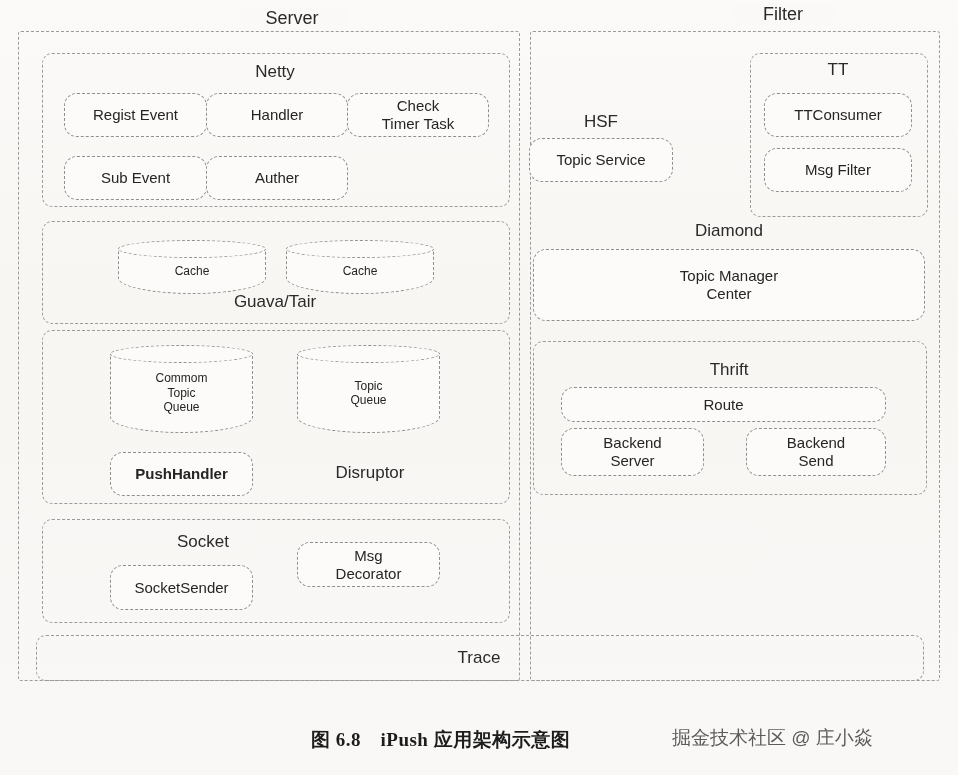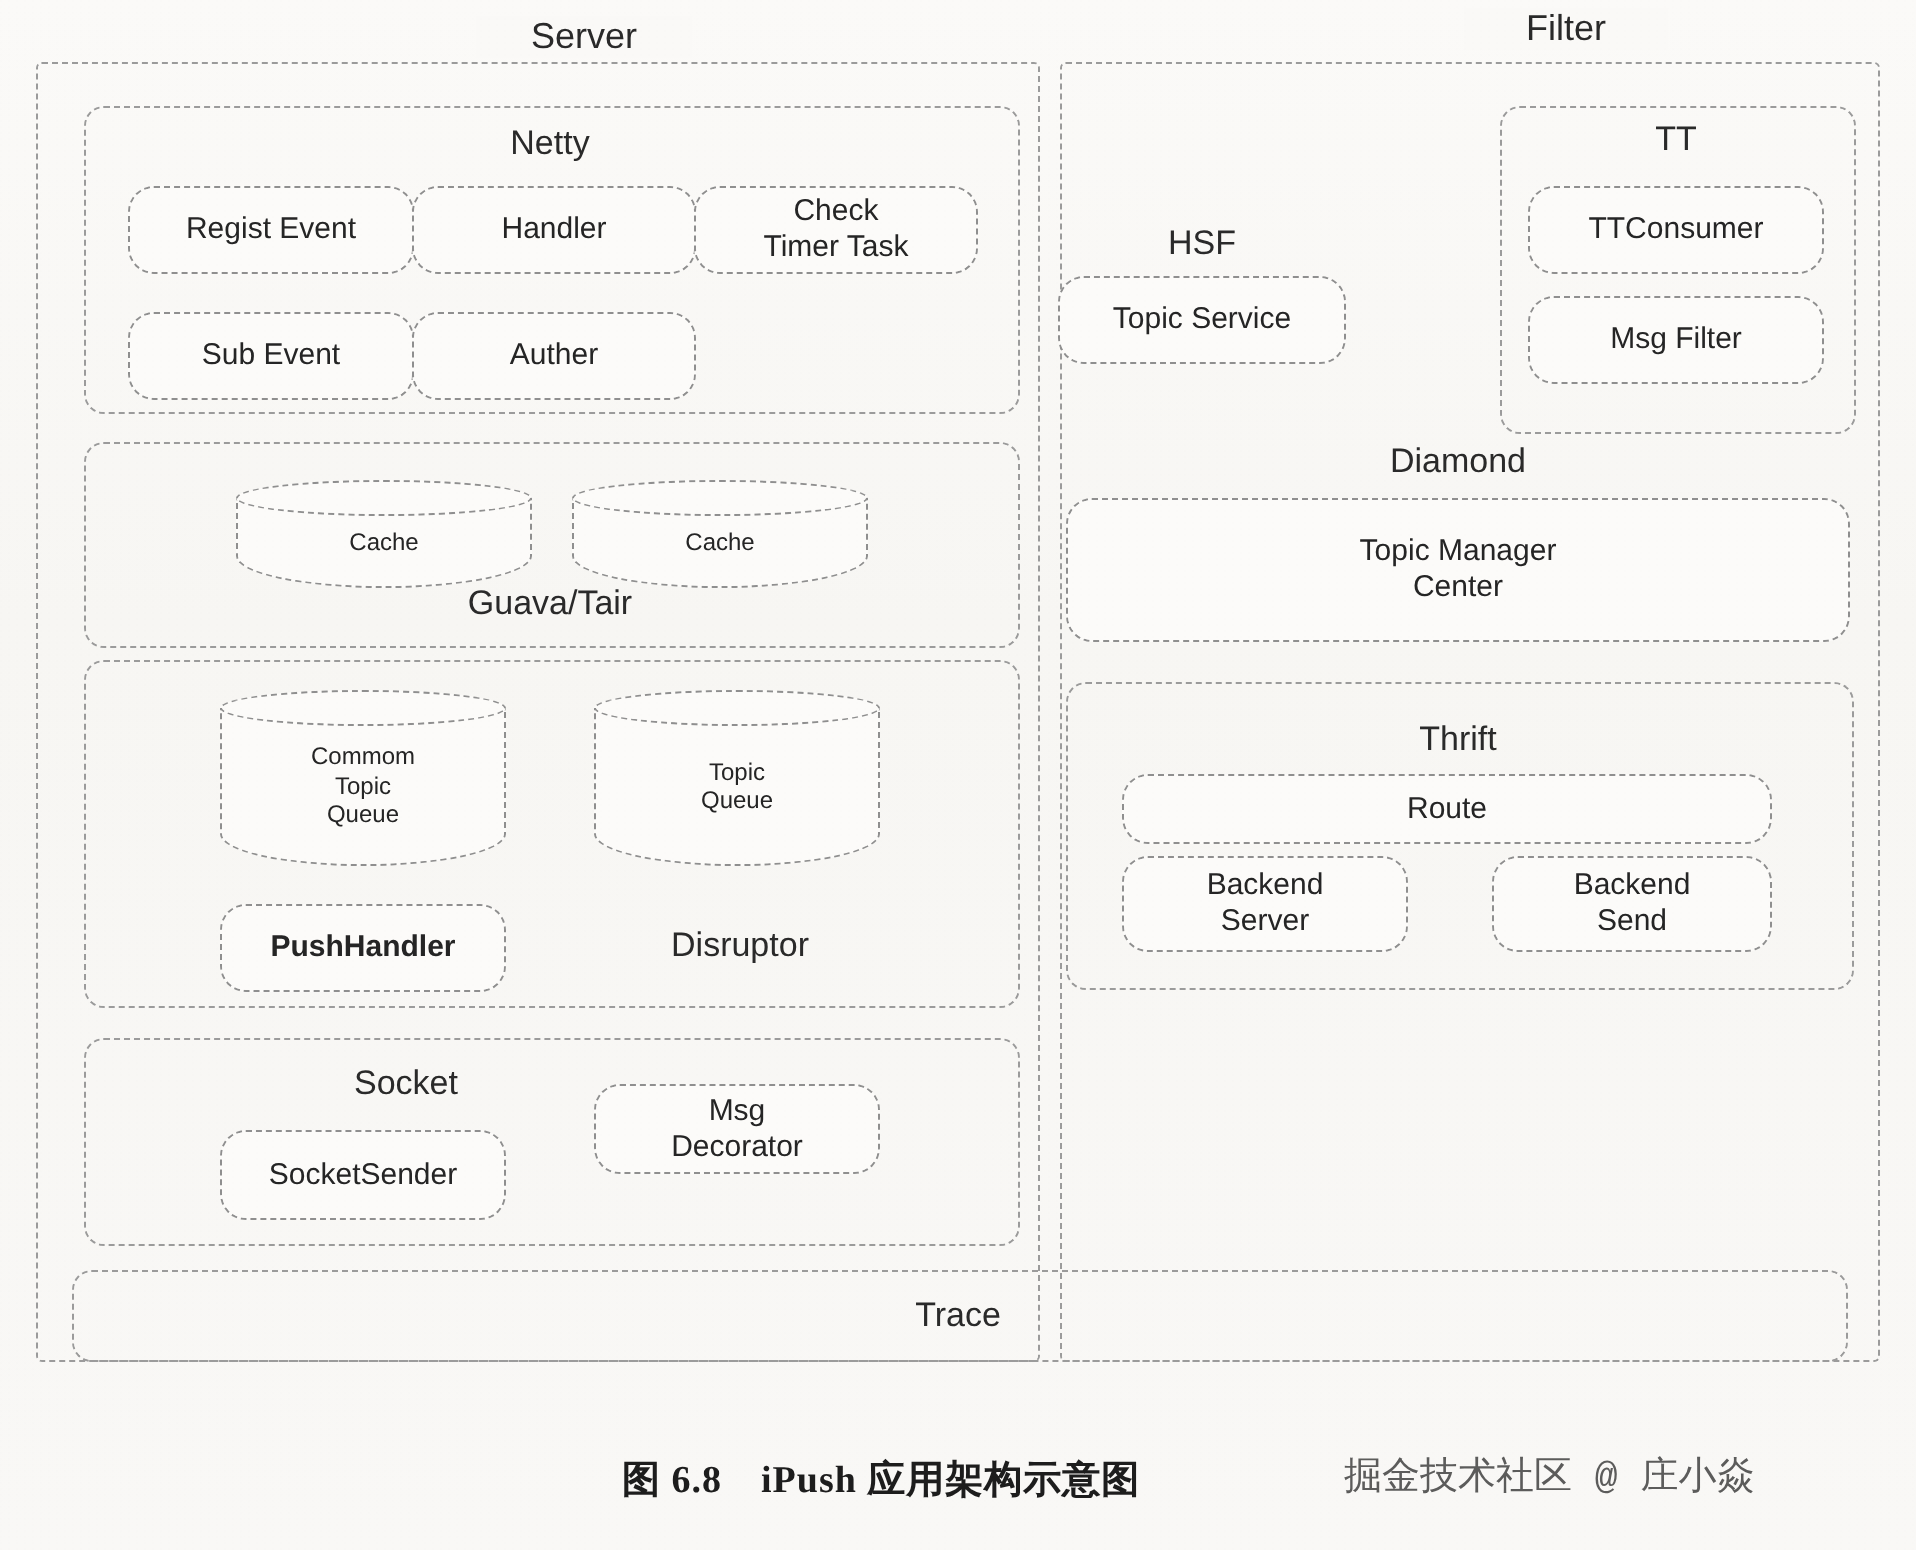--- a/index.html
+++ b/index.html
@@ -123,21 +123,21 @@
     letter-spacing: .5px;
     white-space: nowrap;
     text-align: center;
   }
   .watermark {
     position: absolute;
     font-size: 19px;
     color: #3a3a3a;
     opacity: .82;
     white-space: nowrap;
-    font-family: Liberation Mono, monospace;
+    font-family: Liberation Sans, sans-serif;
   }
 </style>
 </head>
 <body>
 
 <div id="page">
 
   <div class="dashed" style="left:18px; top:31px; width:500px; height:648px;"></div>
   <div class="title big onborder" style="left:238px; top:8px; width:92px;">Server</div>
 

